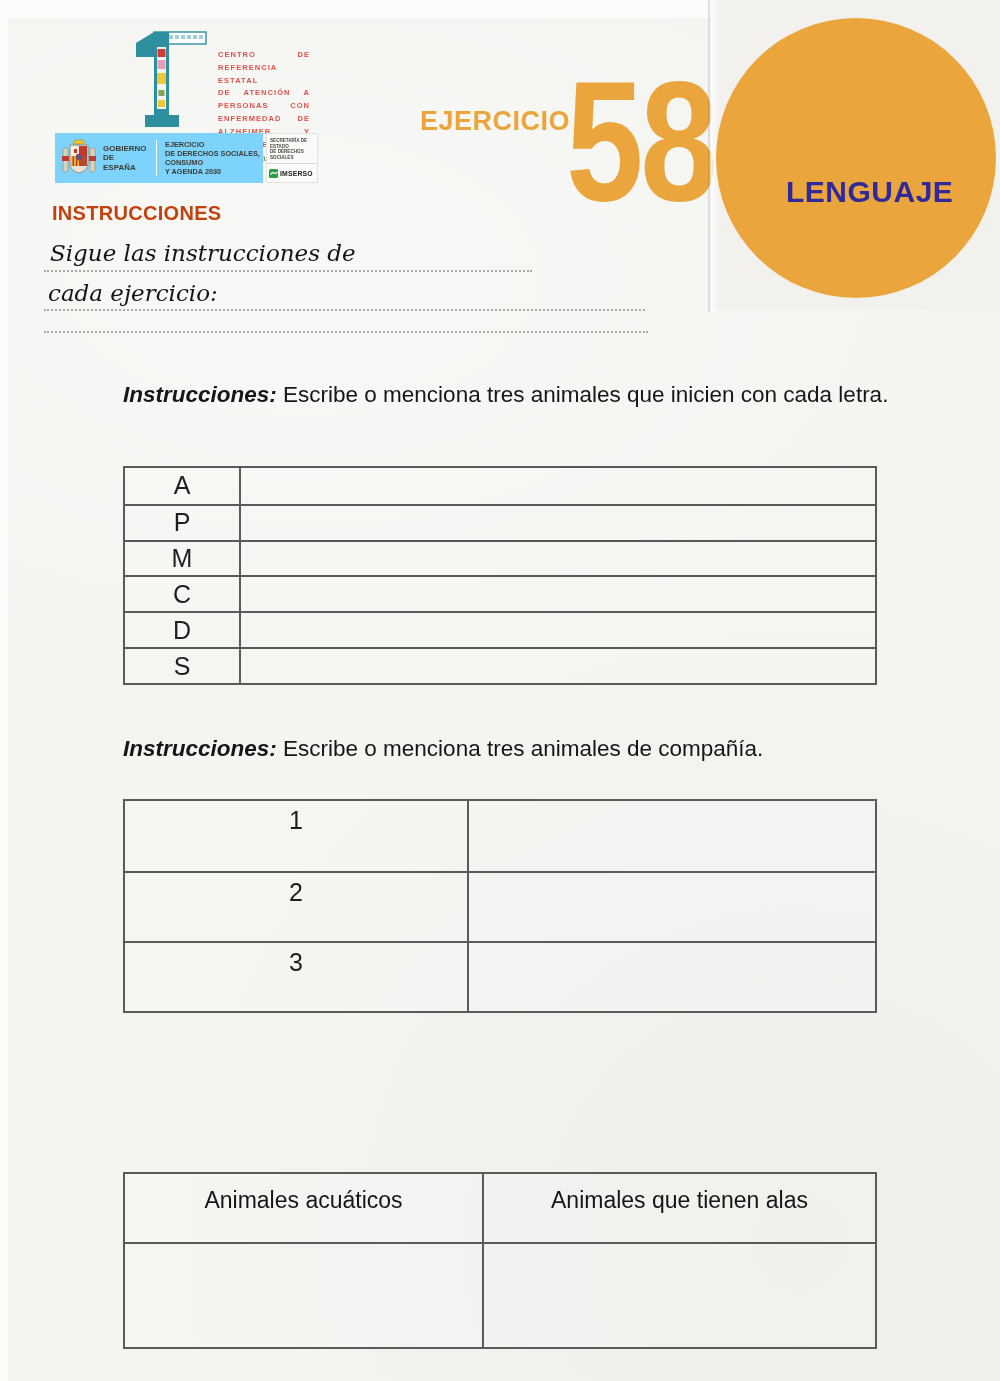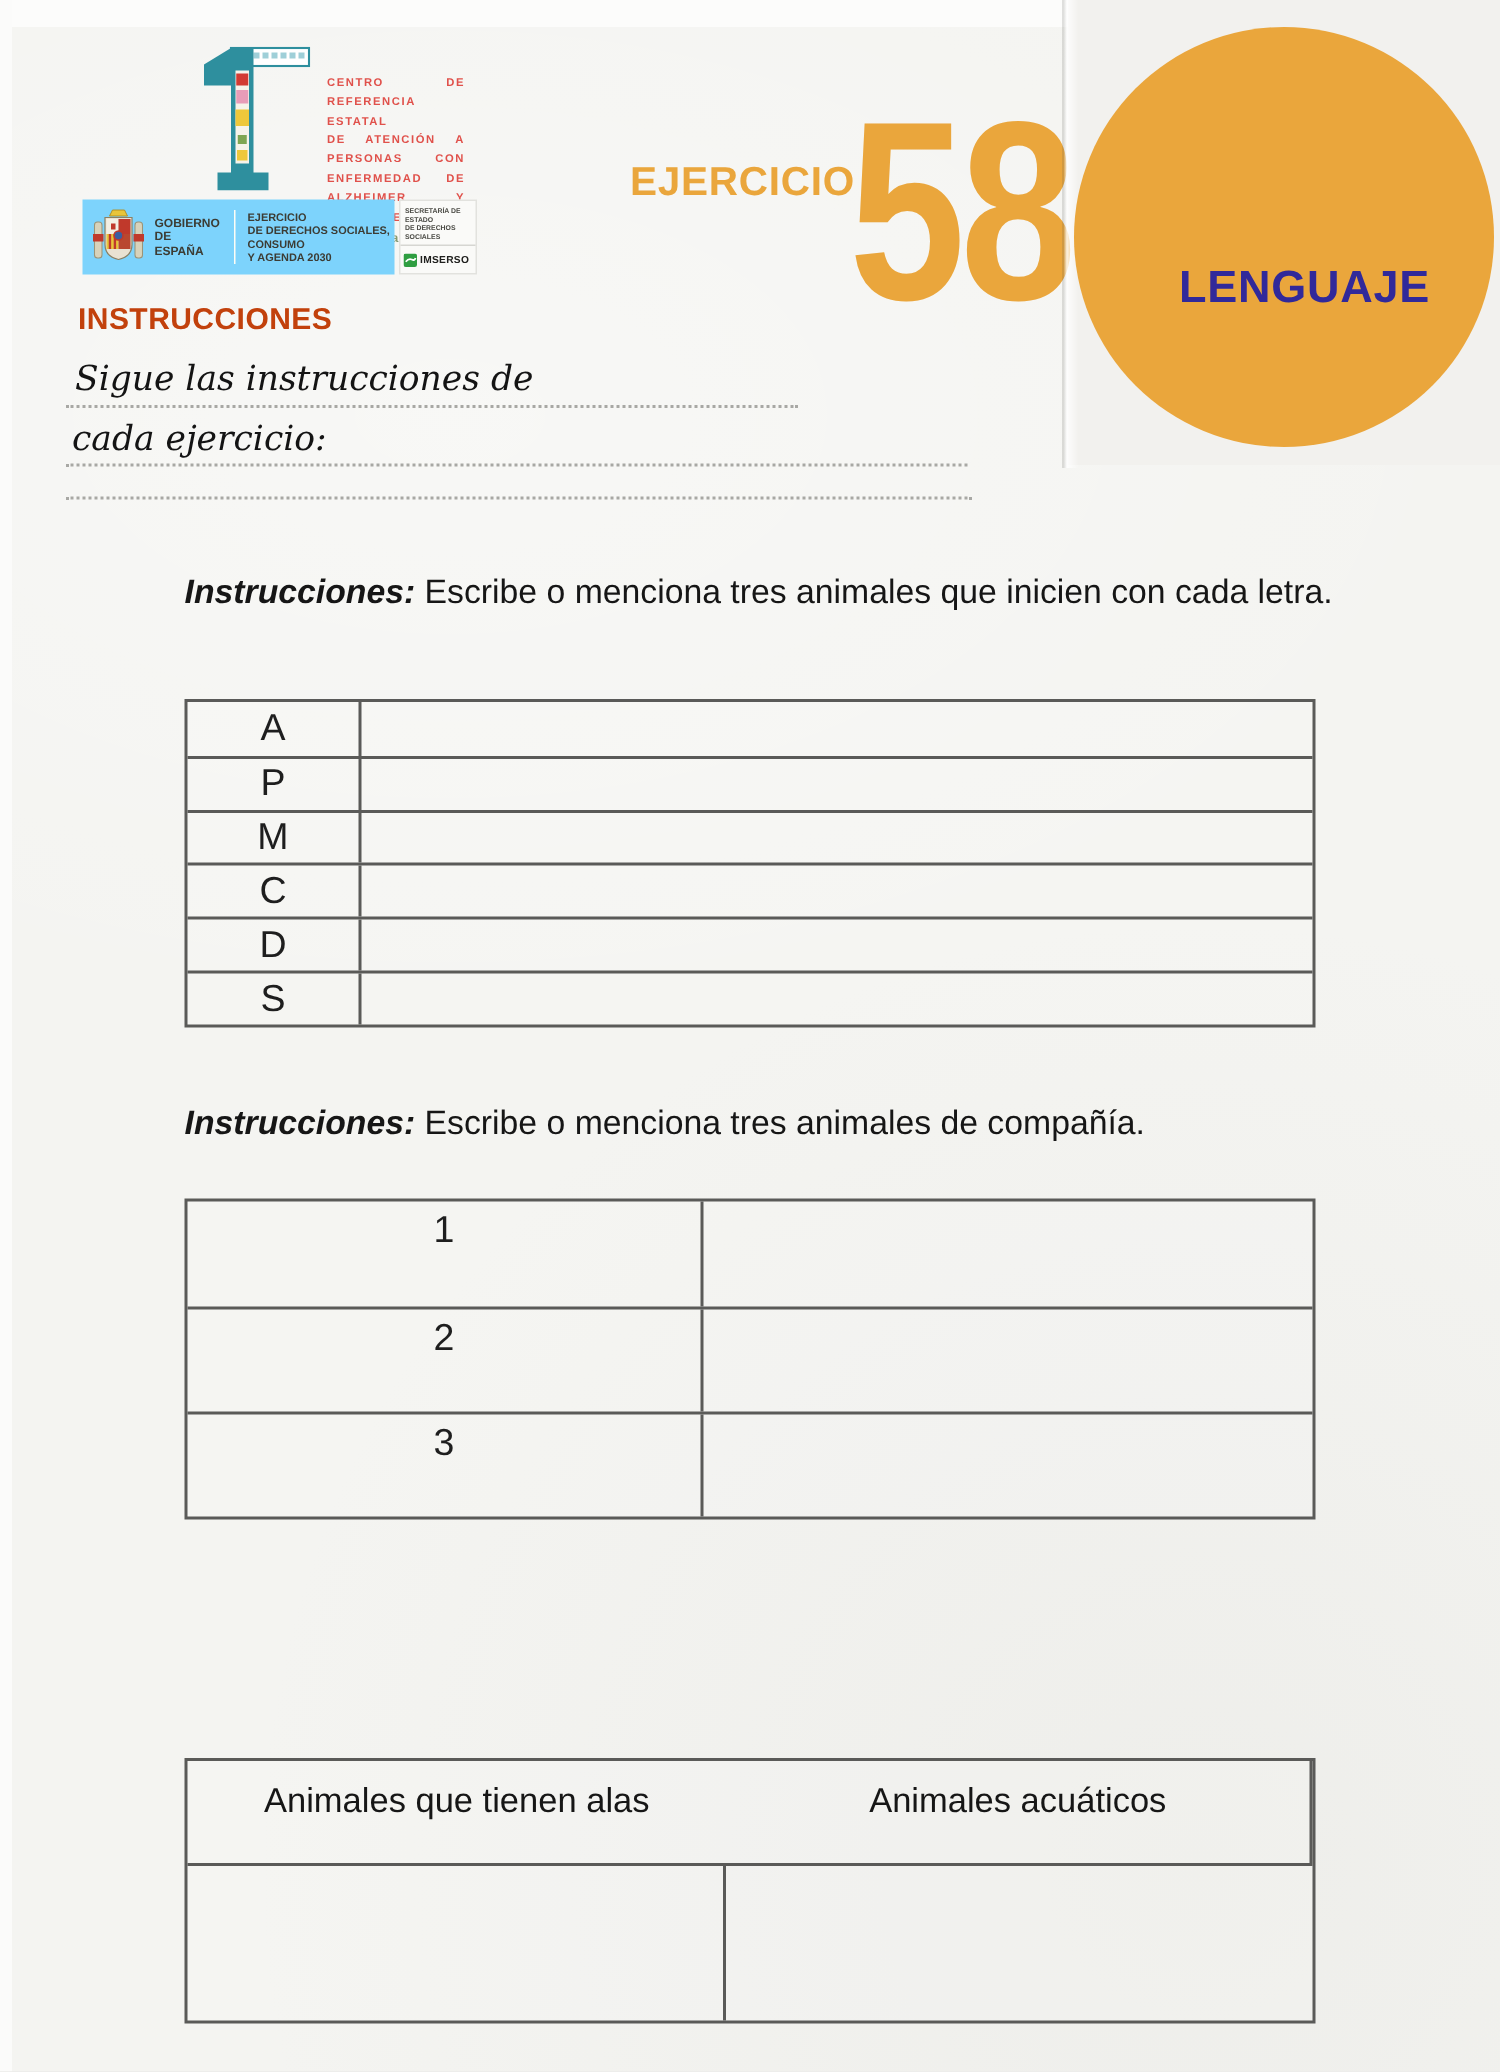--- a/index.html
+++ b/index.html
@@ -240,21 +240,21 @@
       <div class="cell-answer"></div>
     </div>
     <div class="trow trow-numbers">
       <div class="cell-key cell-key-top">3</div>
       <div class="cell-answer"></div>
     </div>
   </div>
 
   <div class="tbl tbl-cols">
     <div class="trow trow-cols">
+      <div class="cell-head first">Animales acuáticos</div>
       <div class="cell-head">Animales que tienen alas</div>
-      <div class="cell-head first">Animales acuáticos</div>
     </div>
     <div class="trow trow-cols">
       <div class="cell-body"></div>
       <div class="cell-answer"></div>
     </div>
   </div>
 </div>
 
 </body></html>

